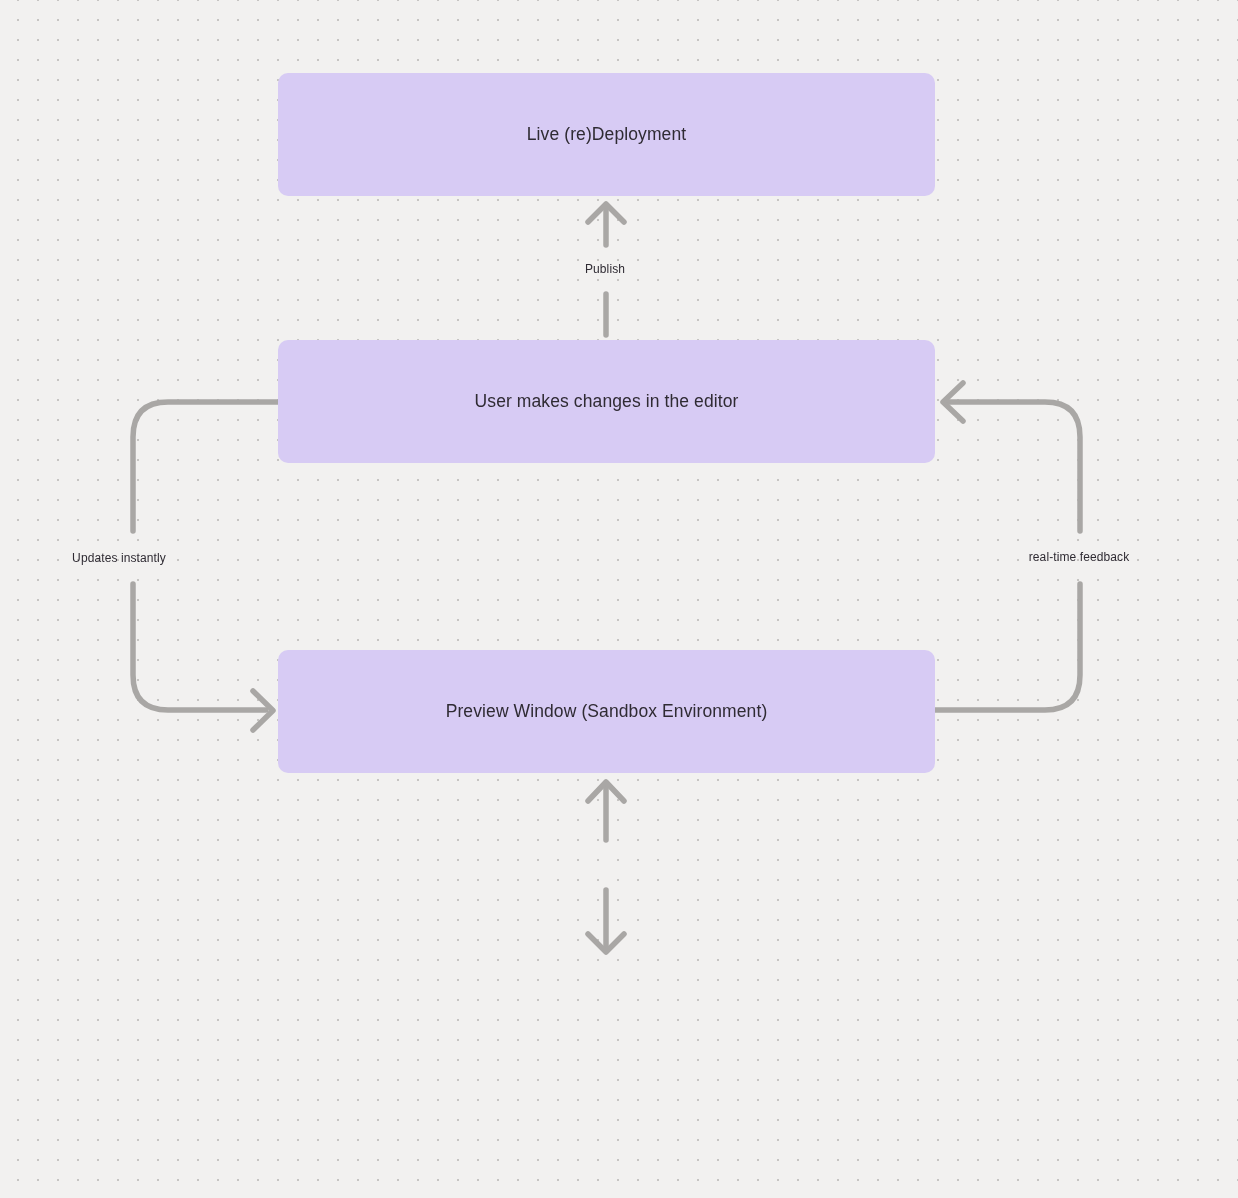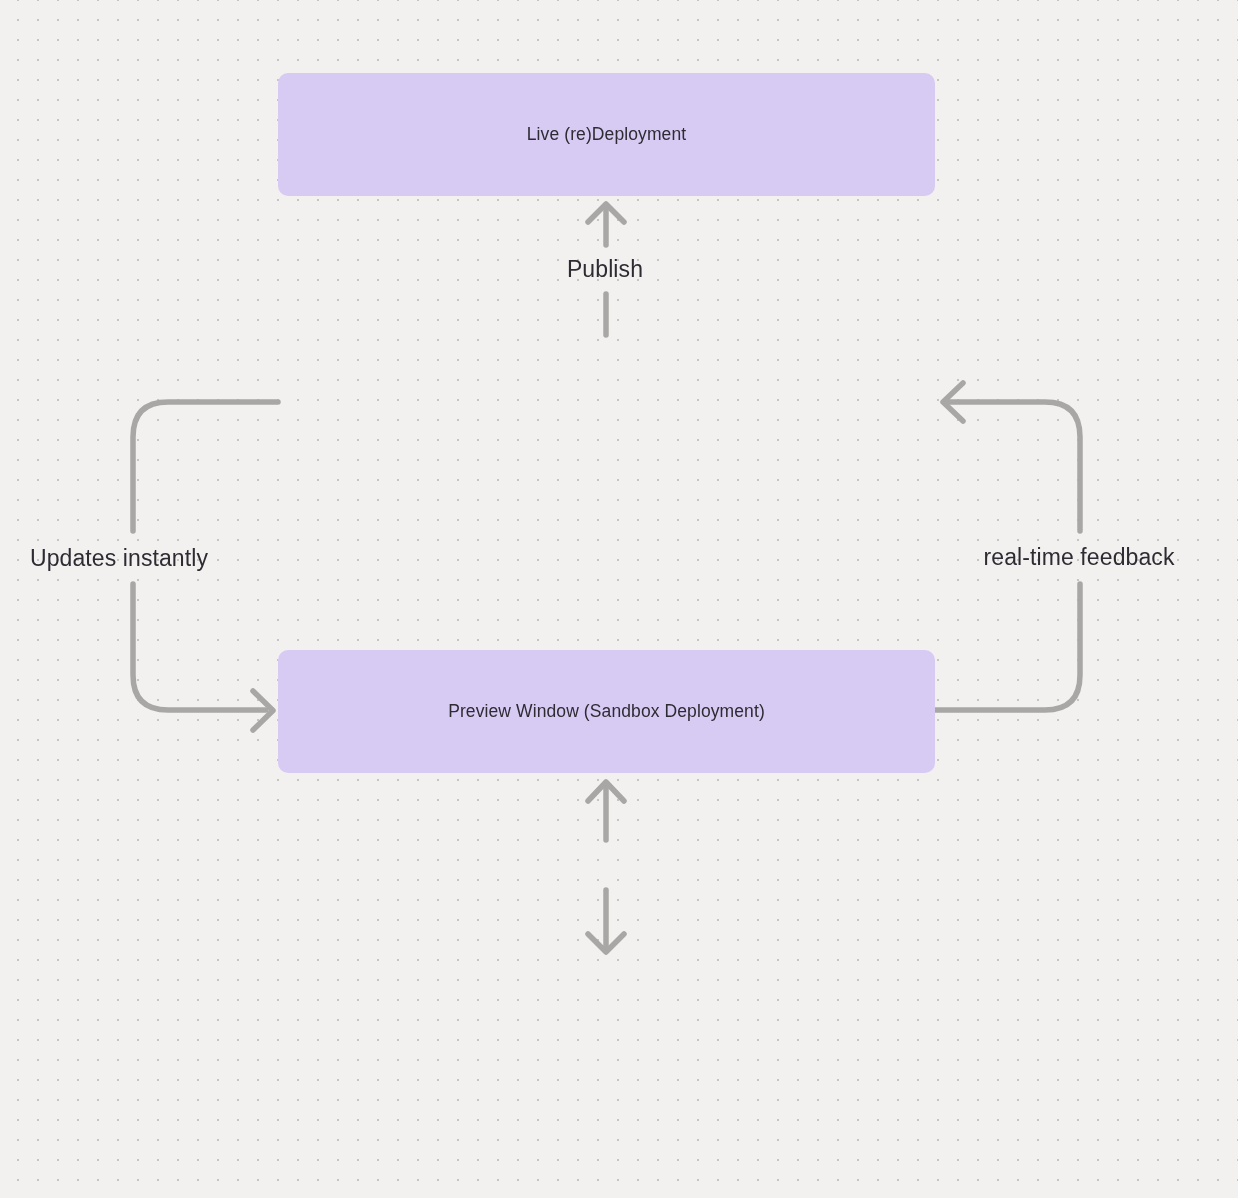--- a/index.html
+++ b/index.html
@@ -51,21 +51,21 @@
   .edges-svg path {
     fill: none;
     stroke: var(--arrow);
     stroke-width: 5.5;
     stroke-linecap: round;
     stroke-linejoin: round;
   }
   .edge-label {
     position: absolute;
     transform: translate(-50%, -50%);
-    font-size: 23px;
+    font-size: 12px;
     letter-spacing: 0.1px;
     color: var(--label-text);
     white-space: nowrap;
   }
 </style>
 </head>
 <body>
 
 <div class="canvas">
 
@@ -94,23 +94,26 @@
       <path d="M 588 801 L 606 782 L 624 801"></path>
       <path d="M 606 890 L 606 948"></path>
       <path d="M 588 934 L 606 952 L 624 934"></path>
     </g>
   </svg>
 
   <div class="node" style="top:73px">
     <span class="node-label">Live (re)Deployment</span>
   </div>
 
+  <div class="node" style="top:340px">
+    <span class="node-label">User makes changes in the editor</span>
+  </div>
 
   <div class="node" style="top:650px">
-    <span class="node-label">Preview Window (Sandbox Deployment)</span>
+    <span class="node-label">Preview Window (Sandbox Environment)</span>
   </div>
 
 
   <div class="edge-label" style="left:605px; top:269px">Publish</div>
 
   <div class="edge-label" style="left:119px; top:558px">Updates instantly</div>
 
   <div class="edge-label" style="left:1079px; top:557px">real-time feedback</div>
 
 

